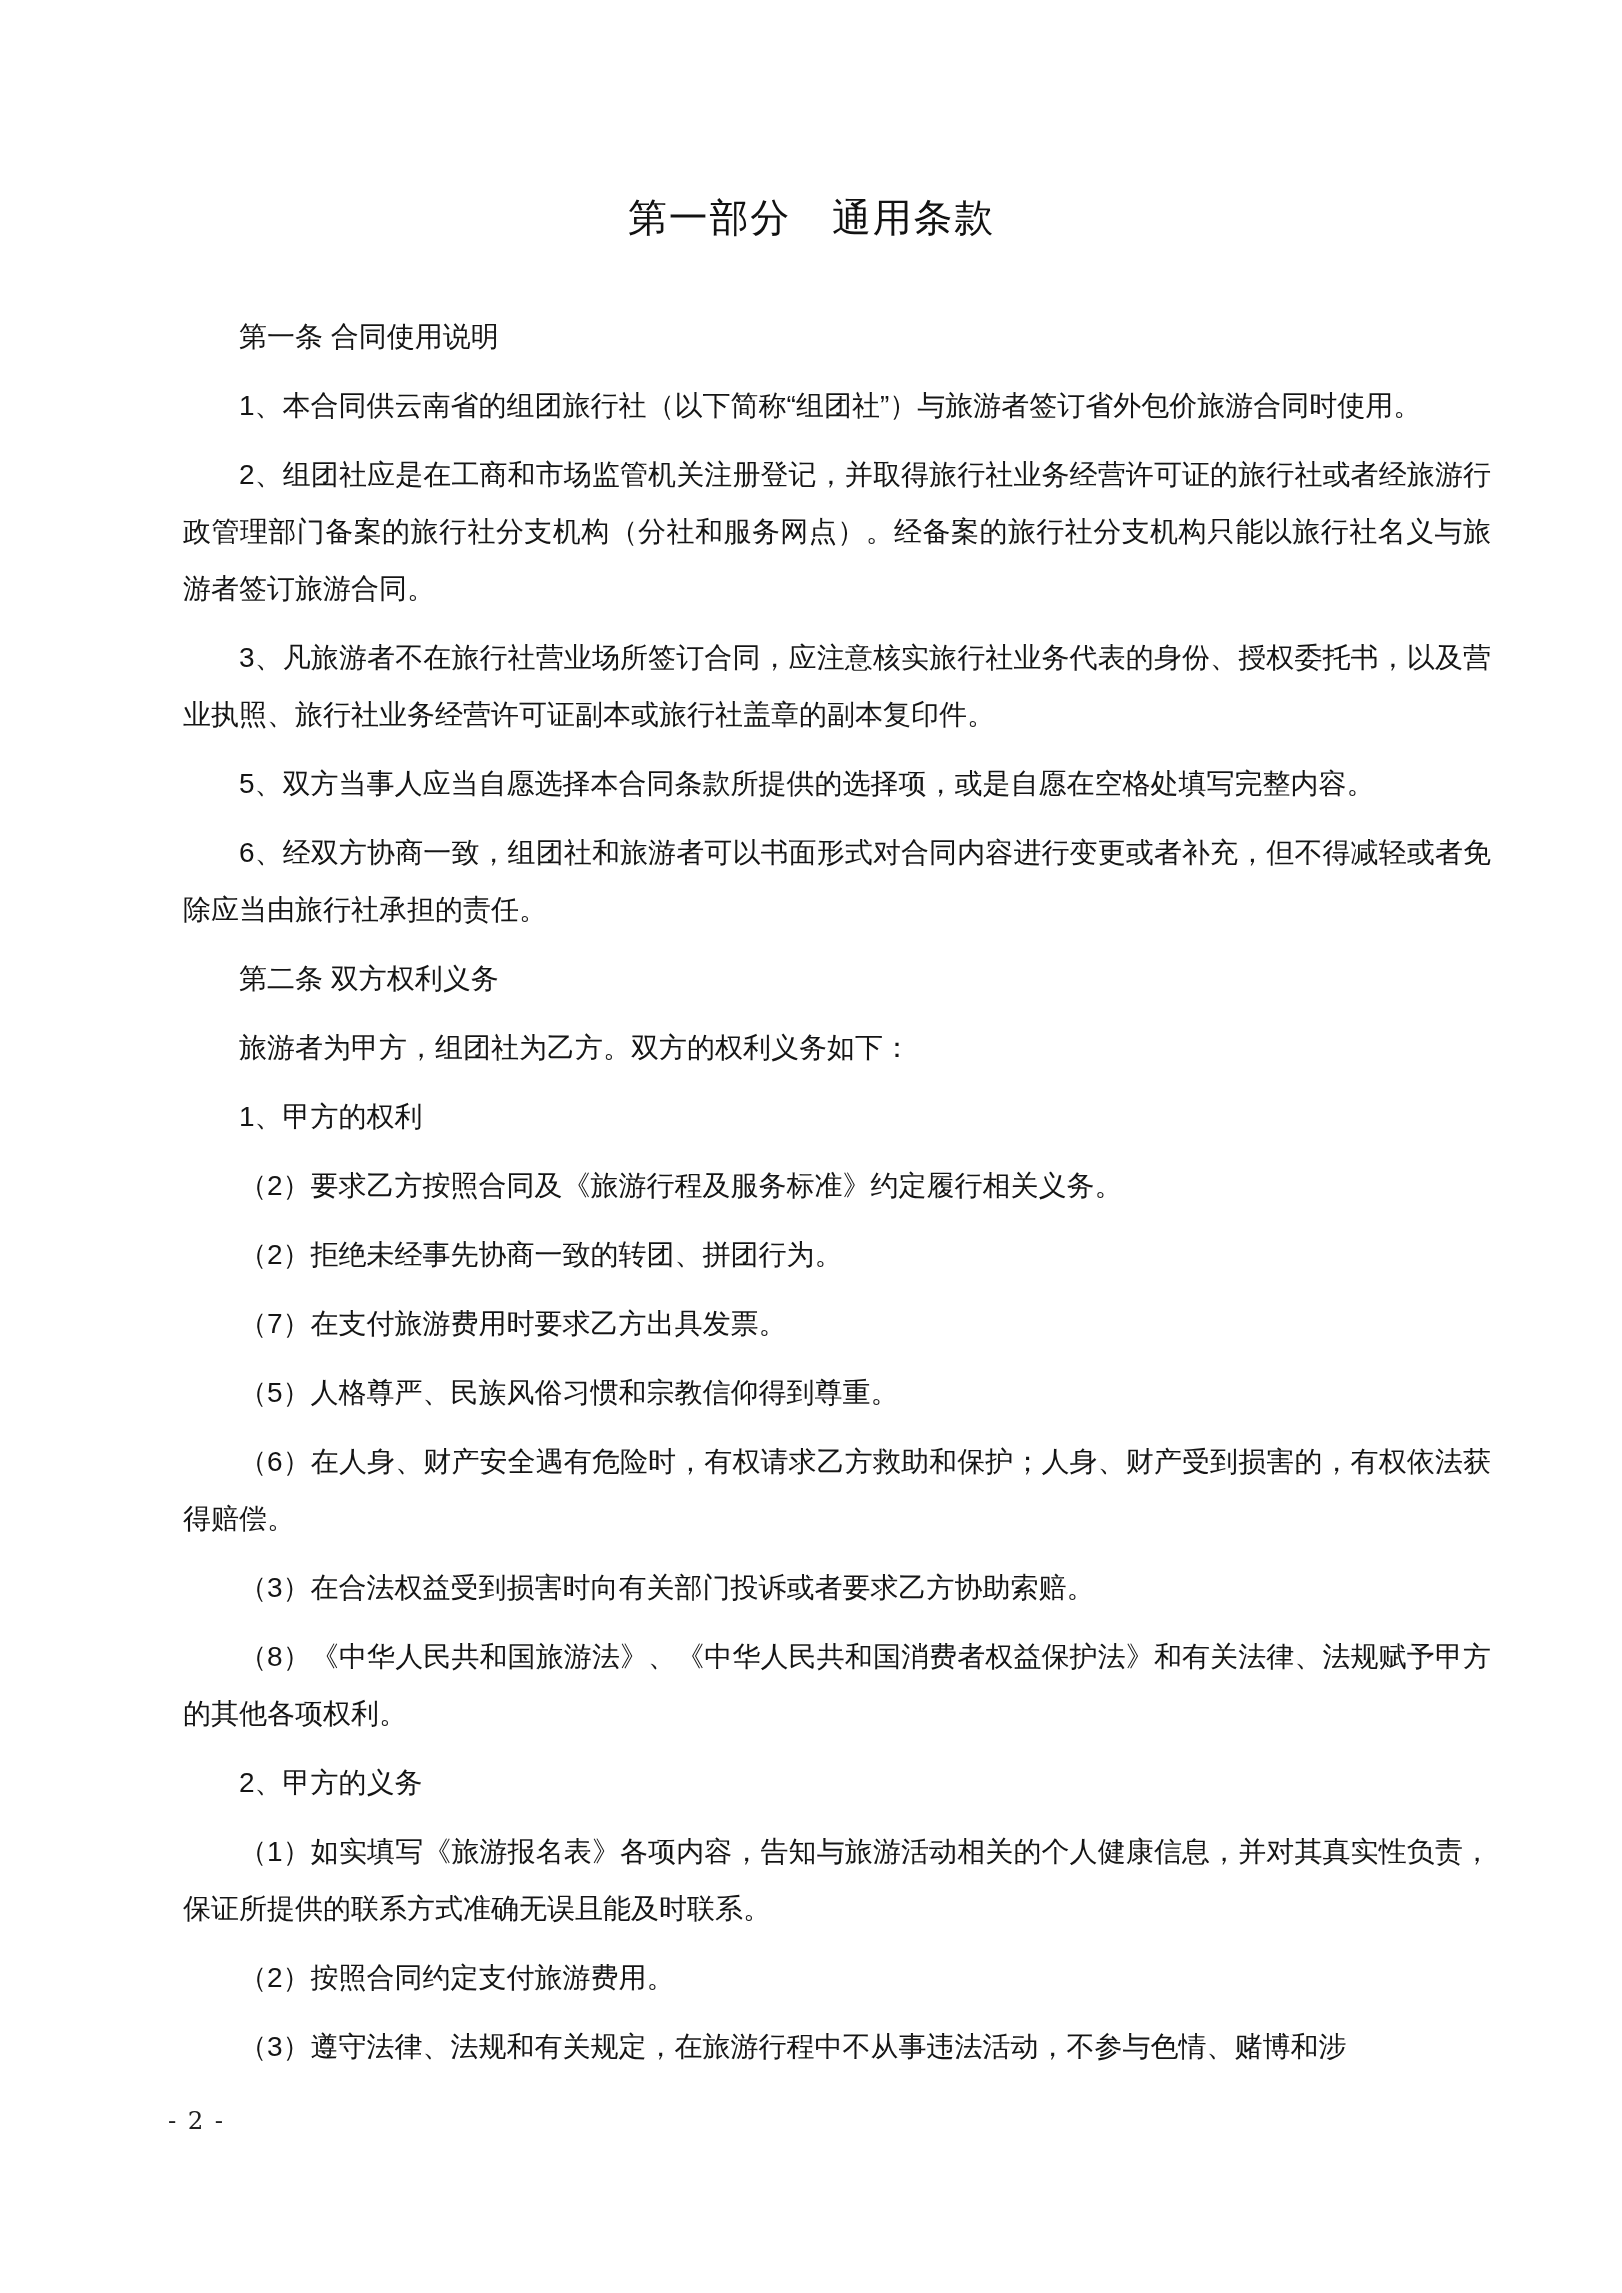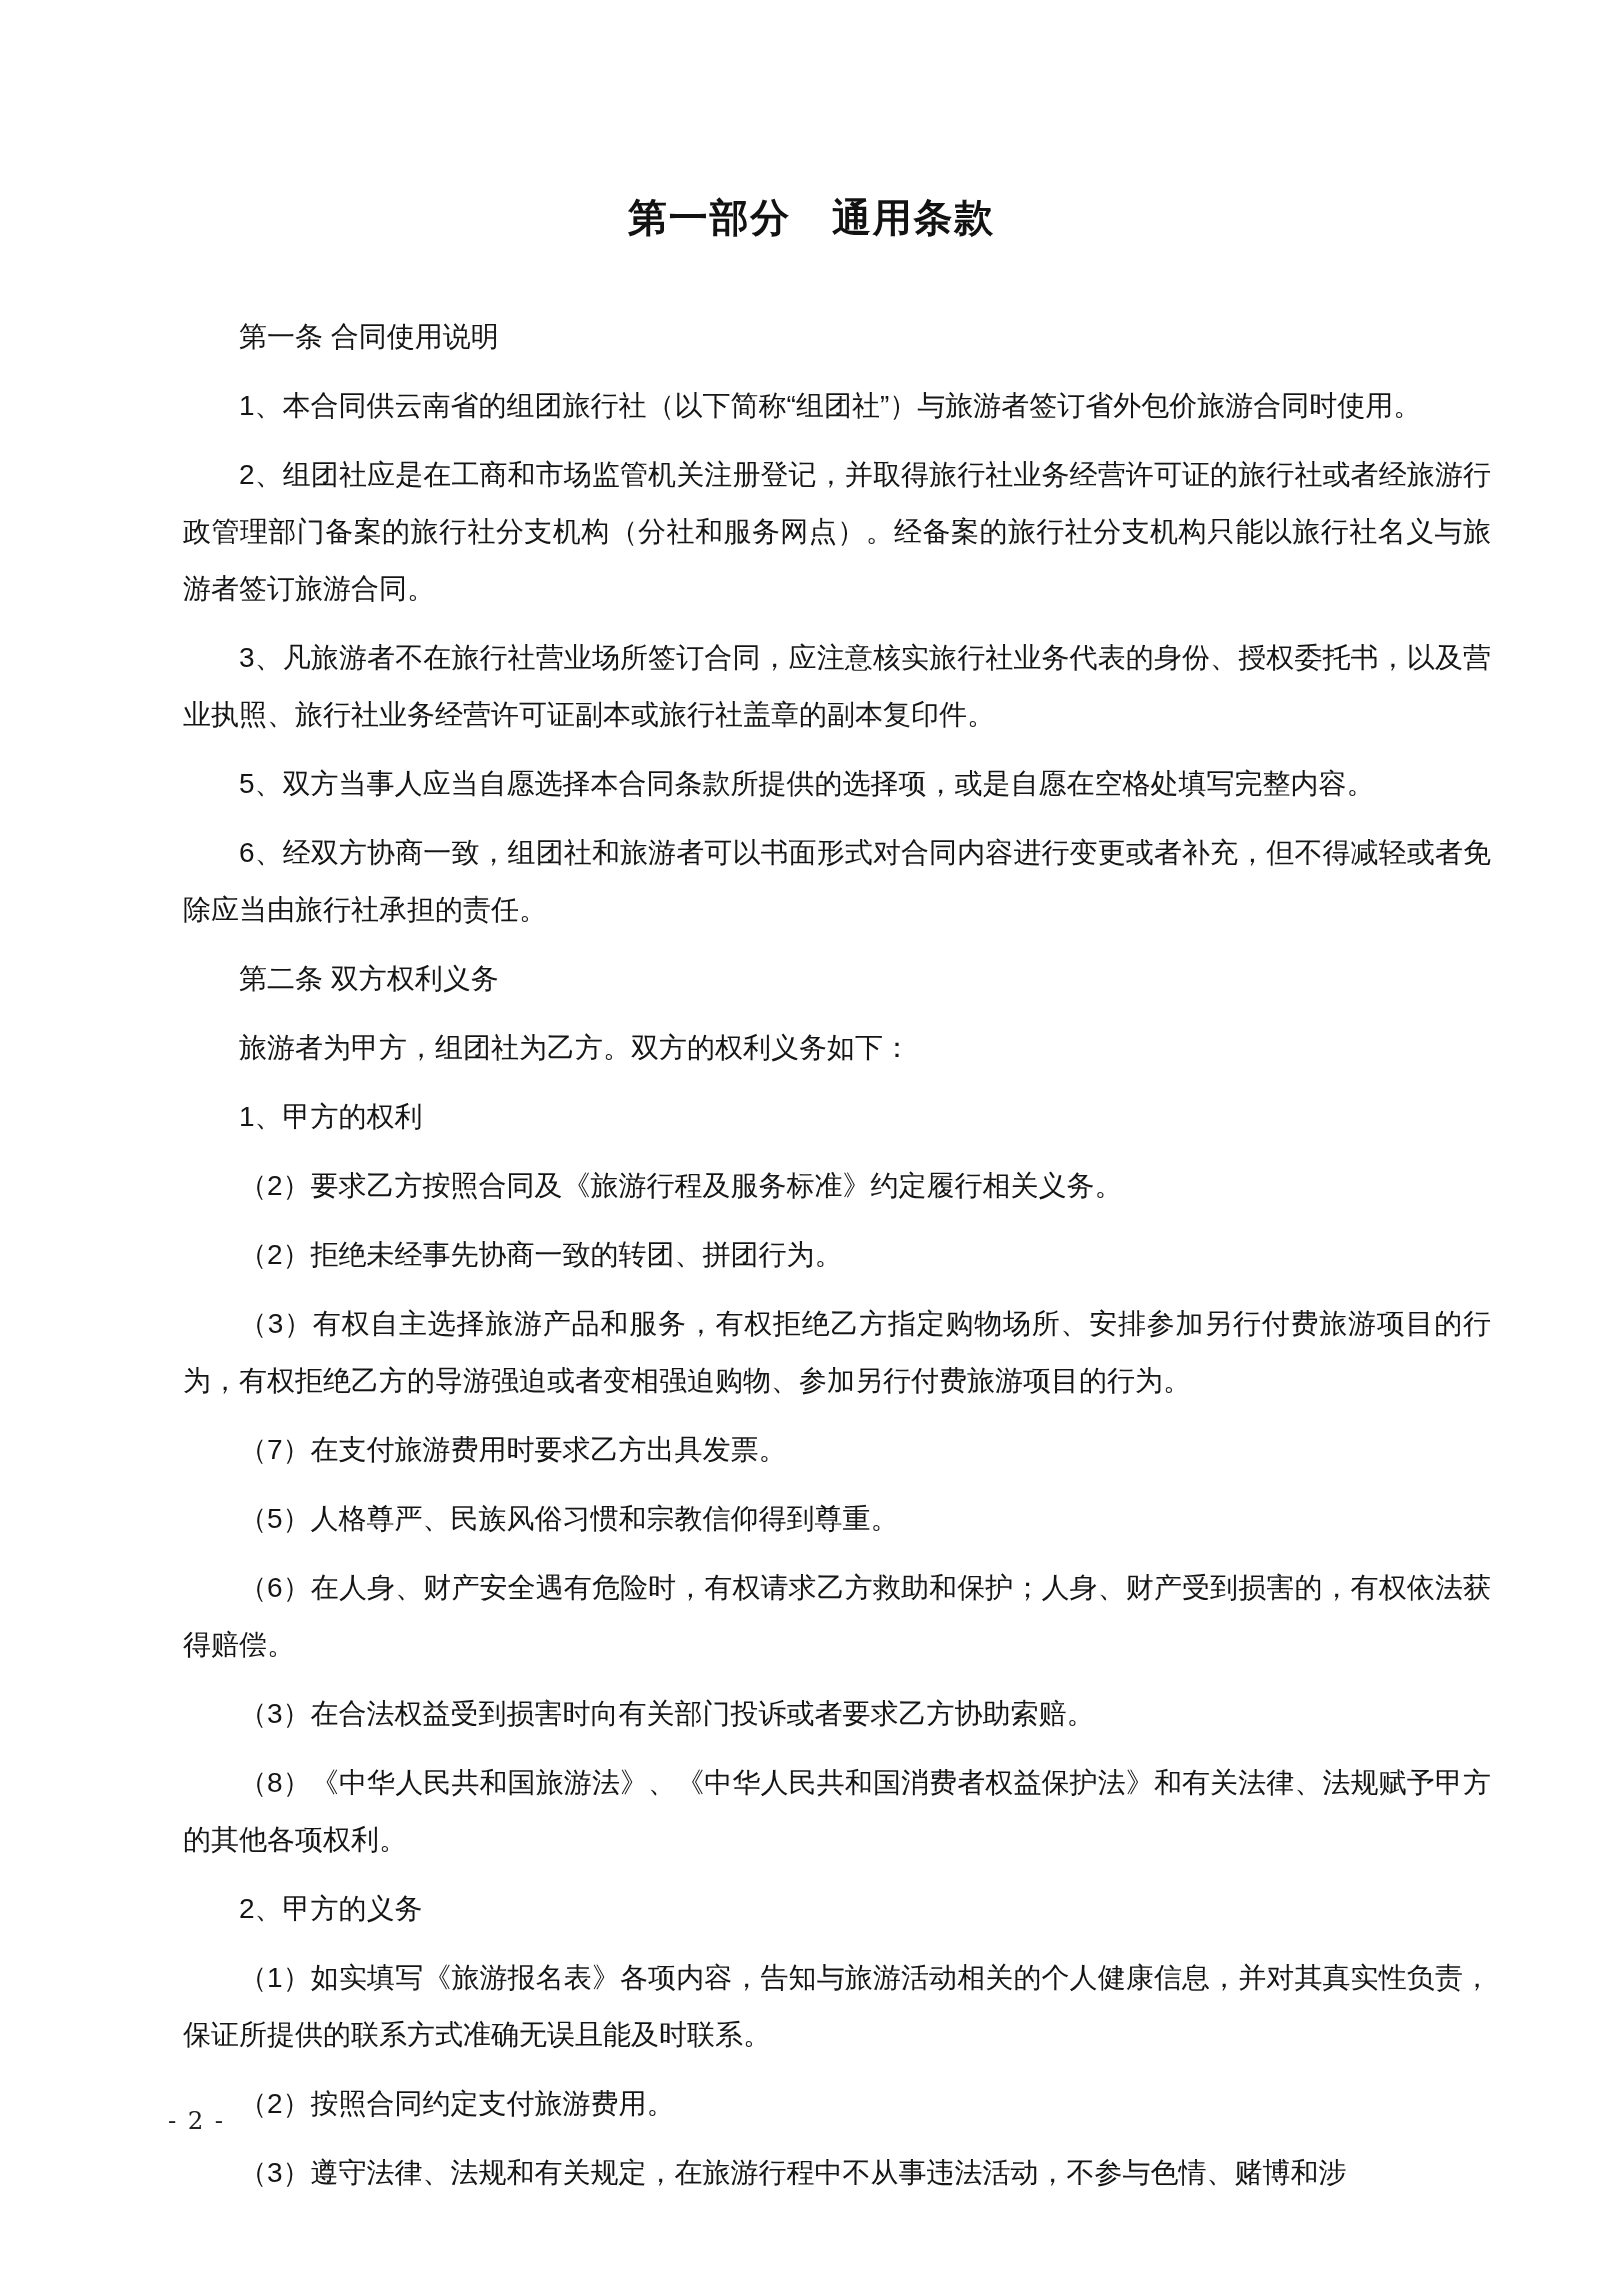--- a/index.html
+++ b/index.html
@@ -17,21 +17,21 @@
     overflow: hidden;
   }
   .doc-title {
     position: absolute;
     top: 191px;
     left: 0;
     width: 100%;
     margin: 0;
     text-align: center;
     font-size: 39px;
-    font-weight: 700;
+    font-weight: 400;
     letter-spacing: 1.8px;
     color: #121212;
   }
   .doc-content {
     position: absolute;
     top: 296px;
     left: 171px;
     right: 120px;
     font-size: 28px;
     line-height: 57px;
@@ -64,21 +64,20 @@
       <p class="para">1、本合同供云南省的组团旅行社（以下简称“组团社”）与旅游者签订省外包价旅游合同时使用。</p>
       <p class="para">2、组团社应是在工商和市场监管机关注册登记，并取得旅行社业务经营许可证的旅行社或者经旅游行政管理部门备案的旅行社分支机构（分社和服务网点）。经备案的旅行社分支机构只能以旅行社名义与旅游者签订旅游合同。</p>
       <p class="para">3、凡旅游者不在旅行社营业场所签订合同，应注意核实旅行社业务代表的身份、授权委托书，以及营业执照、旅行社业务经营许可证副本或旅行社盖章的副本复印件。</p>
       <p class="para">5、双方当事人应当自愿选择本合同条款所提供的选择项，或是自愿在空格处填写完整内容。</p>
       <p class="para">6、经双方协商一致，组团社和旅游者可以书面形式对合同内容进行变更或者补充，但不得减轻或者免除应当由旅行社承担的责任。</p>
       <p class="para">第二条 双方权利义务</p>
       <p class="para">旅游者为甲方，组团社为乙方。双方的权利义务如下：</p>
       <p class="para">1、甲方的权利</p>
       <p class="para">（2）要求乙方按照合同及《旅游行程及服务标准》约定履行相关义务。</p>
       <p class="para">（2）拒绝未经事先协商一致的转团、拼团行为。</p>
-      <p class="para">（3）有权自主选择旅游产品和服务，有权拒绝乙方指定购物场所、安排参加另行付费旅游项目的行为，有权拒绝乙方的导游强迫或者变相强迫购物、参加另行付费旅游项目的行为。</p>
       <p class="para">（7）在支付旅游费用时要求乙方出具发票。</p>
       <p class="para">（5）人格尊严、民族风俗习惯和宗教信仰得到尊重。</p>
       <p class="para">（6）在人身、财产安全遇有危险时，有权请求乙方救助和保护；人身、财产受到损害的，有权依法获得赔偿。</p>
       <p class="para">（3）在合法权益受到损害时向有关部门投诉或者要求乙方协助索赔。</p>
       <p class="para">（8）《中华人民共和国旅游法》、《中华人民共和国消费者权益保护法》和有关法律、法规赋予甲方的其他各项权利。</p>
       <p class="para">2、甲方的义务</p>
       <p class="para">（1）如实填写《旅游报名表》各项内容，告知与旅游活动相关的个人健康信息，并对其真实性负责，保证所提供的联系方式准确无误且能及时联系。</p>
       <p class="para">（2）按照合同约定支付旅游费用。</p>
       <p class="para">（3）遵守法律、法规和有关规定，在旅游行程中不从事违法活动，不参与色情、赌博和涉</p>
     </div>

